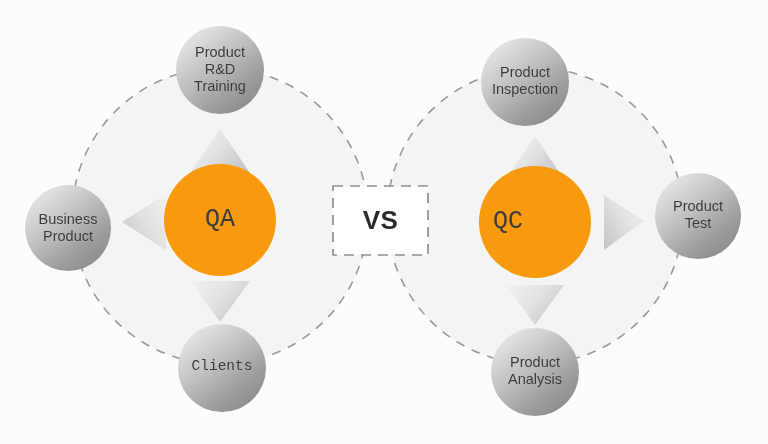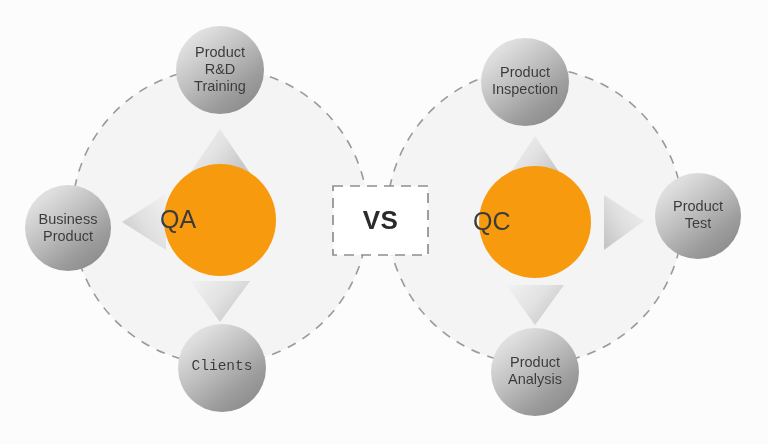--- a/index.html
+++ b/index.html
@@ -32,22 +32,23 @@
     color: #3a3a3a;
     font-family: "Liberation Sans", sans-serif;
     font-size: 14.5px;
     line-height: 1.18;
     white-space: pre-line;
     pointer-events: none;
     text-shadow: 0 0 1px rgba(255,255,255,0.25);
   }
   .hub-label {
     position: absolute;
+    text-align: center;
     color: #3b3b3b;
-    font-family: Liberation Sans, sans-serif;
+    font-family: Liberation Mono, monospace;
     font-size: 25px;
     line-height: 1;
     pointer-events: none;
   }
   .vs-label {
     position: absolute;
     text-align: center;
     color: #2b2b2b;
     font-family: "Liberation Sans", sans-serif;
     font-size: 26px;
@@ -134,17 +135,17 @@
 
   <div class="node-label" style="left:459px; top:64px; width:132px;">Product
 Inspection</div>
 
   <div class="node-label" style="left:648px; top:198px; width:100px;">Product
 Test</div>
 
   <div class="node-label" style="left:473px; top:354px; width:124px;">Product
 Analysis</div>
 
-  <div class="hub-label" style="left:473px; top:209px; width:120px;">QC</div>
+  <div class="hub-label" style="left:448px; top:209px; width:120px;">QC</div>
 
   <div class="vs-label" style="left:333px; top:207px; width:95px;">VS</div>
 
 </div>
 
 </body></html>

